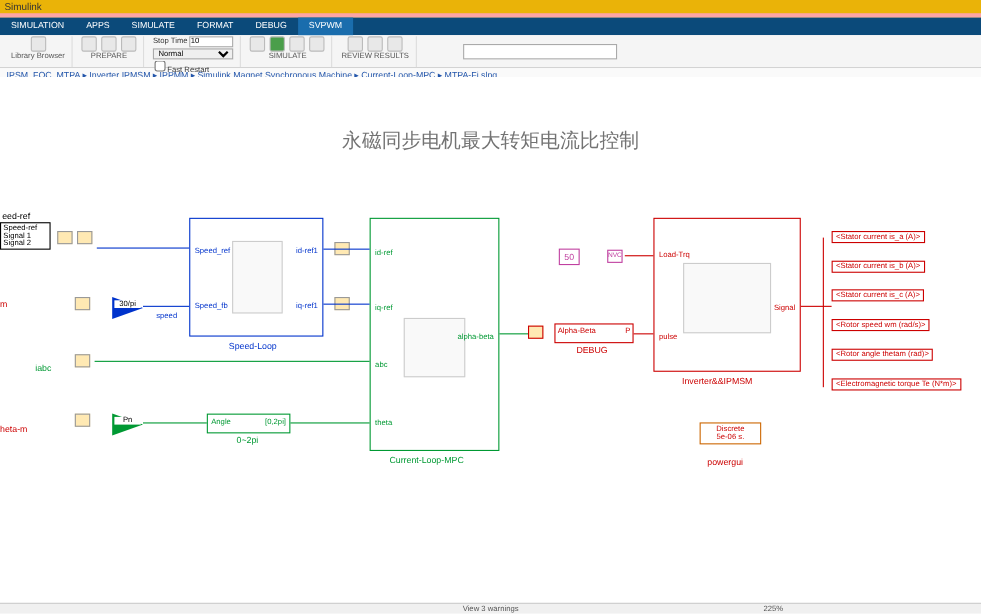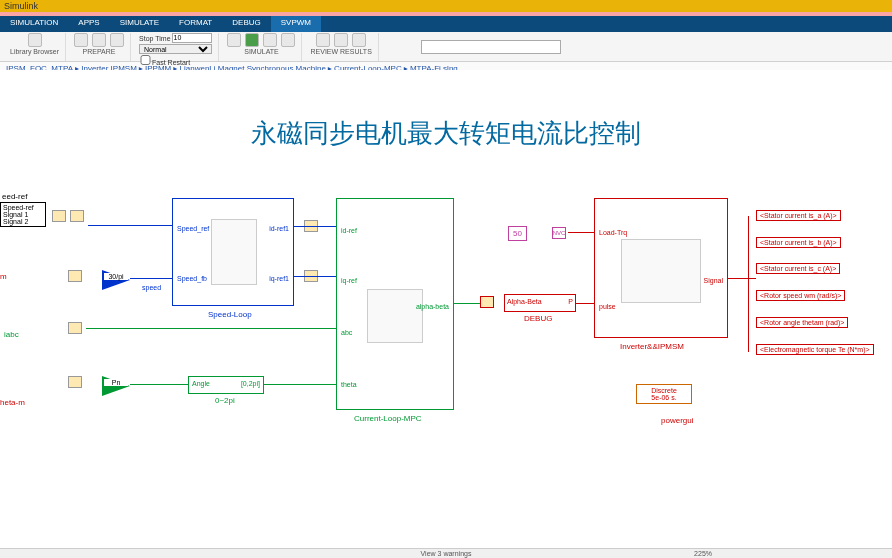--- a/index.html
+++ b/index.html
@@ -12,21 +12,21 @@
 .tool-group { display: flex; flex-direction: column; align-items: center; border-right: 1px solid #ddd; padding: 0 6px; height: 28px; }
 .tool-icons { display: flex; gap: 4px; }
 .tool-icon { width: 14px; height: 14px; background: #e8e8e8; border: 1px solid #bbb; border-radius: 2px; }
 .tool-label { font-size: 7px; color: #555; margin-top: 1px; }
 .tool-stack { display: flex; flex-direction: column; gap: 1px; font-size: 7px; color: #333; }
 .tool-stack select, .tool-stack input { font-size: 7px; height: 10px; border: 1px solid #aaa; }
 .crumb { font-size: 8px; color: #2255aa; padding: 2px 6px; border-bottom: 1px solid #ddd; background: #fafafa; }
 .crumb span { margin-right: 2px; }
 .tabs2 { font-size: 8px; padding: 1px 6px; border-bottom: 1px solid #ddd; color: #555; }
 .canvas { position: absolute; top: 70px; left: 0; right: 0; bottom: 10px; background: #fff; overflow: hidden; }
-.title-main { position: absolute; top: 46px; left: 50%; transform: translateX(-50%); font-size: 26px; font-weight: 400; font-family: 'Microsoft YaHei', sans-serif; color: #0369a1; }
+.title-main { position: absolute; top: 46px; left: 50%; transform: translateX(-50%); font-size: 18px; font-weight: 400; font-family: 'Microsoft YaHei', sans-serif; color: #737373; }
 .block { position: absolute; background: #fff; font-size: 8px; }
 .block.blue { border: 1px solid #0033cc; }
 .block.green { border: 1px solid #009933; }
 .block.red { border: 1px solid #cc0000; }
 .blk-label { position: absolute; font-size: 8px; white-space: nowrap; }
 .port { position: absolute; font-size: 7px; white-space: nowrap; }
 .sig-src { position: absolute; border: 1px solid #000; background: #fff; font-size: 7px; padding: 1px 2px; }
 .gain { position: absolute; width: 0; height: 0; border-top: 10px solid transparent; border-bottom: 10px solid transparent; }
 .gain.blue { border-left: 28px solid #0033cc; }
 .gain.green { border-left: 28px solid #009933; }
@@ -98,21 +98,21 @@
     </div>
     <div class="tool-label">REVIEW RESULTS</div>
   </div>
   <input type="text" style="margin-left: 40px; width: 140px; height: 14px; border: 1px solid rgb(170, 170, 170); font-size: 8px;">
 </div>
 
 <div class="crumb">
   <span>IPSM_FOC_MTPA</span>▸
   <span>Inverter IPMSM</span>▸
   <span>IPPMM</span>▸
-  <span>LianwenLi Magnet Synchronous Machine</span>▸
+  <span>Simulink Magnet Synchronous Machine</span>▸
   <span>Current-Loop-MPC</span>▸
   <span>MTPA-Fi.slng</span>
 </div>
 <div class="tabs2">MTPA</div>
 
 <div class="canvas">
   <div class="title-main">永磁同步电机最大转矩电流比控制</div>
 
   <div class="blk-label" style="top:122px; left:2px; color:#000">eed-ref</div>
   <div class="sig-src" style="top:132px; left:0px; width:46px">
@@ -133,24 +133,24 @@
   <div class="blk-label" style="top:240px; left:208px; color:#0033cc">Speed-Loop</div>
 
   <div class="gain blue" style="top:200px; left:102px">
     <div class="gain-inner">30/pi</div>
   </div>
   <div class="blk-label" style="top:214px; left:142px; color:#0033cc; font-size:7px">speed</div>
   <div class="small-box" style="top:200px; left:68px"></div>
 
   <div class="blk-label" style="top:202px; left:0px; color:#cc0000">m</div>
 
-  <div class="blk-label" style="top:260px; left:4px; color:#009933">iabc</div>
+  <div class="blk-label" style="top:260px; left:32px; color:#009933">iabc</div>
   <div class="small-box" style="top:252px; left:68px"></div>
 
-  <div class="blk-label" style="top:328px; left:0px; color:#cc0000">heta-m</div>
+  <div class="blk-label" style="top:316px; left:0px; color:#cc0000">heta-m</div>
   <div class="small-box" style="top:306px; left:68px"></div>
   <div class="gain green" style="top:306px; left:102px">
     <div class="gain-inner">Pn</div>
   </div>
 
   <div class="block green" style="top:306px; left:188px; width:76px; height:18px">
     <span class="port" style="top:3px; left:3px; color:#009933">Angle</span>
     <span class="port" style="top:3px; right:3px; color:#009933">[0,2pi]</span>
   </div>
   <div class="blk-label" style="top:326px; left:215px; color:#009933">0~2pi</div>
@@ -190,21 +190,21 @@
   <div class="bus-sel" style="top:167px; left:756px">&lt;Stator current is_b (A)&gt;</div>
   <div class="bus-sel" style="top:193px; left:756px">&lt;Stator current is_c (A)&gt;</div>
   <div class="bus-sel" style="top:220px; left:756px">&lt;Rotor speed wm (rad/s)&gt;</div>
   <div class="bus-sel" style="top:247px; left:756px">&lt;Rotor angle thetam (rad)&gt;</div>
   <div class="bus-sel" style="top:274px; left:756px">&lt;Electromagnetic torque Te (N*m)&gt;</div>
 
   <div class="pg" style="top:314px; left:636px; width:56px">
     <div>Discrete</div>
     <div>5e-06 s.</div>
   </div>
-  <div class="blk-label" style="top:346px; left:661px; color:#cc0000">powergui</div>
+  <div class="blk-label" style="top:346px; left:643px; color:#cc0000">powergui</div>
 
   <div class="wire h" style="top:155px; left:88px; width:84px"></div>
   <div class="wire h" style="top:208px; left:130px; width:42px"></div>
   <div class="wire h" style="top:156px; left:294px; width:42px"></div>
   <div class="wire h" style="top:206px; left:294px; width:42px"></div>
   <div class="wire h g" style="top:258px; left:86px; width:250px"></div>
   <div class="wire h g" style="top:314px; left:130px; width:58px"></div>
   <div class="wire h g" style="top:314px; left:264px; width:72px"></div>
   <div class="wire h g" style="top:233px; left:454px; width:26px"></div>
   <div class="wire h r" style="top:233px; left:576px; width:18px"></div>

